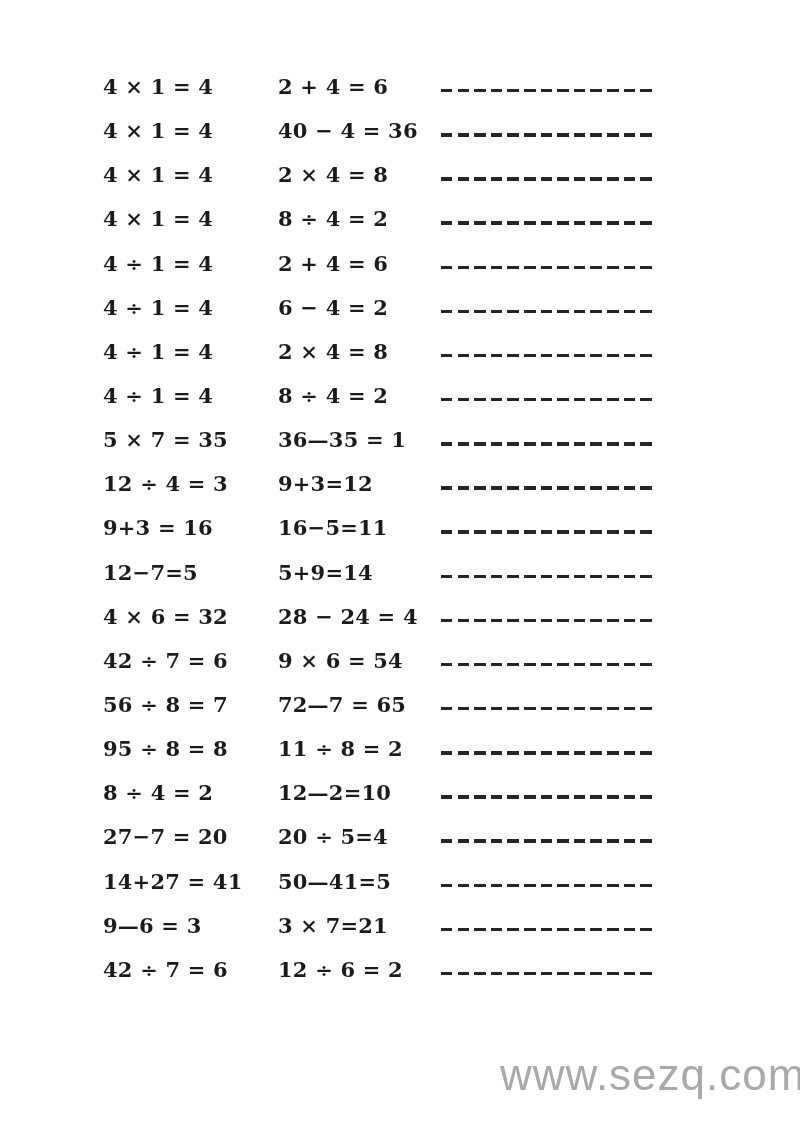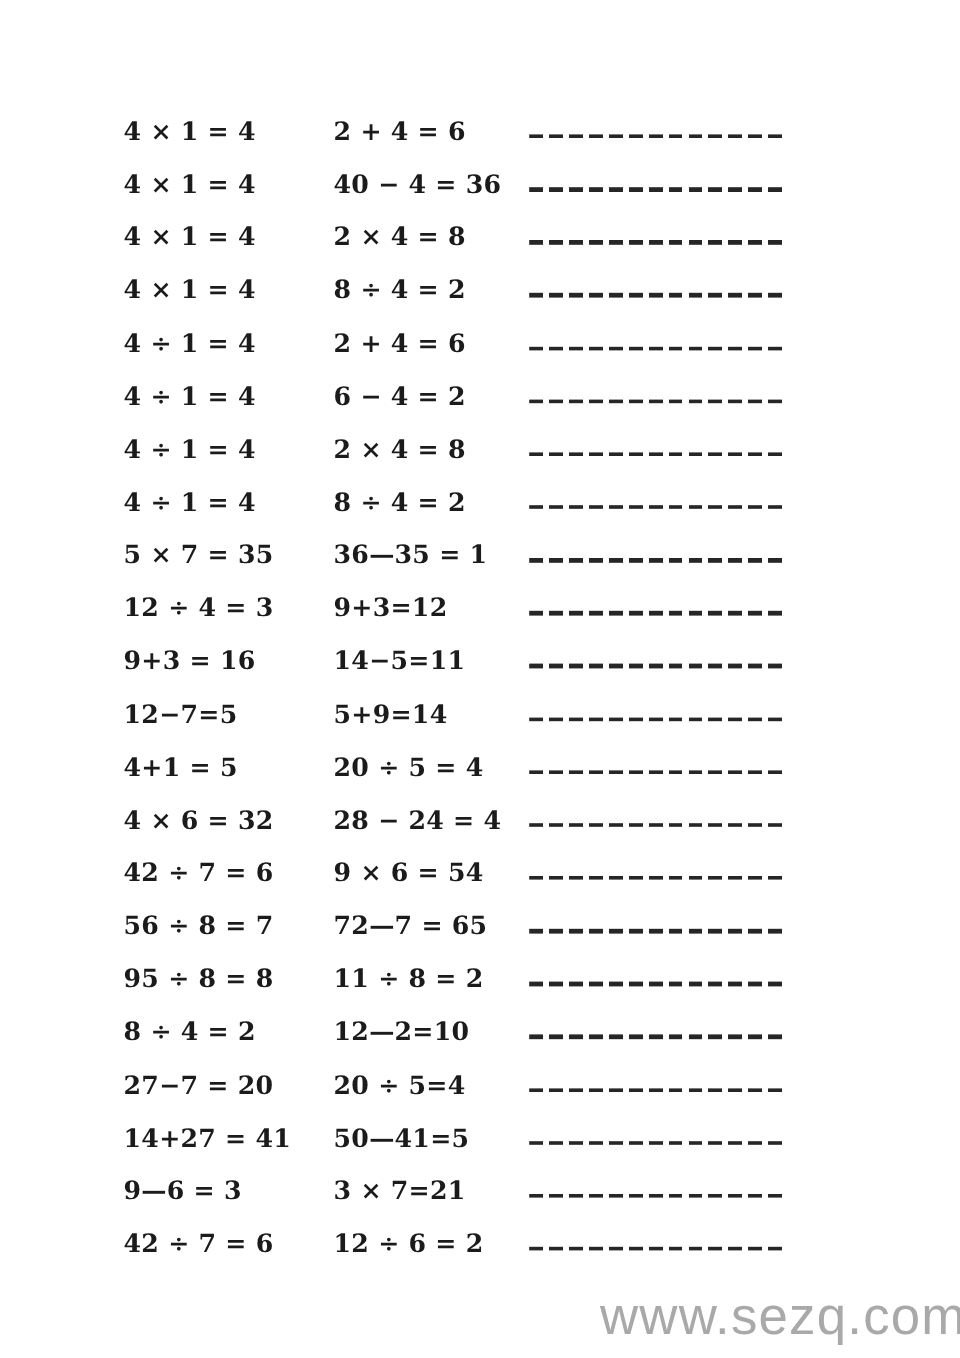--- a/index.html
+++ b/index.html
@@ -11,21 +11,20 @@
     height: 1132px;
     background: #ffffff;
     overflow: hidden;
     position: relative;
     font-family: "DejaVu Serif", serif;
   }
   .page {
     position: absolute;
     inset: 0;
     background: #ffffff;
-    margin-top: 23px;
   }
   .rows {
     position: absolute;
     top: 64px;
     left: 0;
     right: 0;
     z-index: 2;
   }
   .row {
     position: relative;
@@ -129,35 +128,30 @@
   </div>
 
   <div class="row">
     <span class="eq left">12 ÷ 4 = 3</span>
     <span class="eq right">9+3=12</span>
     <span class="blank"></span>
   </div>
 
   <div class="row">
     <span class="eq left">9+3 = 16</span>
-    <span class="eq right">14−5=11</span>
+    <span class="eq right">16−5=11</span>
     <span class="blank"></span>
   </div>
 
   <div class="row">
     <span class="eq left">12−7=5</span>
     <span class="eq right">5+9=14</span>
     <span class="blank"></span>
   </div>
 
-  <div class="row">
-    <span class="eq left">4+1 = 5</span>
-    <span class="eq right">20 ÷ 5 = 4</span>
-    <span class="blank"></span>
-  </div>
 
   <div class="row">
     <span class="eq left">4 × 6 = 32</span>
     <span class="eq right">28 − 24 = 4</span>
     <span class="blank"></span>
   </div>
 
   <div class="row">
     <span class="eq left">42 ÷ 7 = 6</span>
     <span class="eq right">9 × 6 = 54</span>

